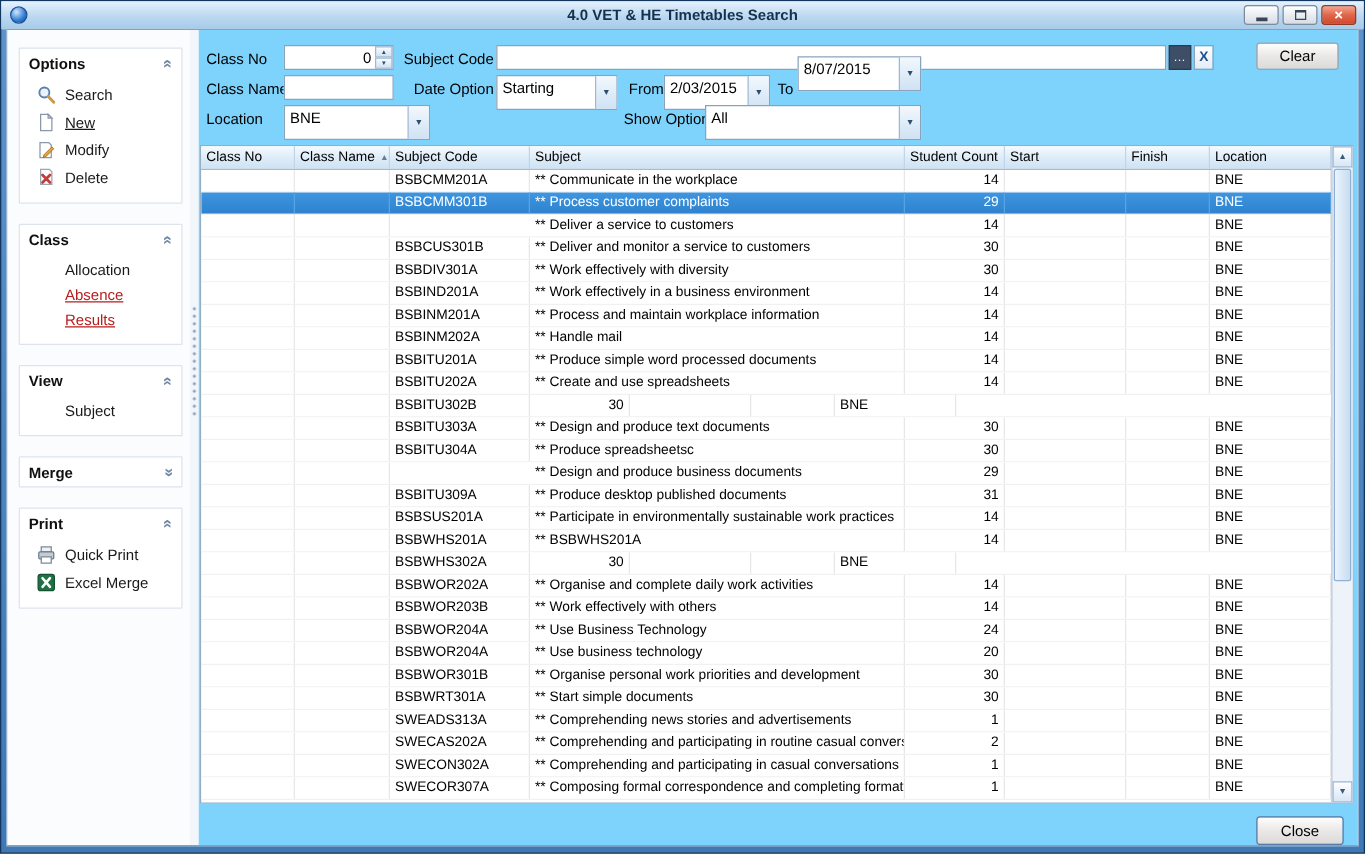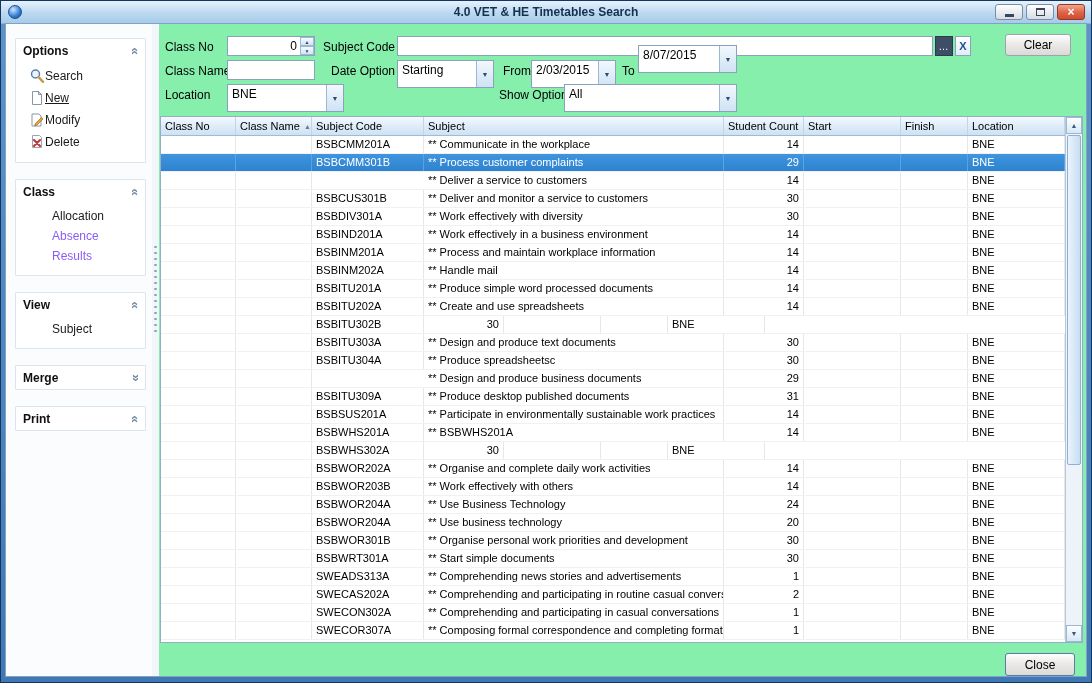--- a/index.html
+++ b/index.html
@@ -24,32 +24,32 @@
   
   .content{position:absolute;top:22px;left:4px;right:4px;bottom:5px;background:#fff;border:1px solid #7fa3c6;}
   
   .sidebar{position:absolute;top:0;left:0;bottom:0;width:146px;background:#fbfcfe;padding-top:14px;overflow:hidden;}
   .panel{margin:0 6px 16px 9px;background:#fff;border:1px solid #dde4ee;border-radius:1px;}
   .panel-header{display:flex;justify-content:space-between;align-items:center;padding:5px 7px 4px 7px;
     font-size:12px;font-weight:700;color:#101010;}
   .chev{color:#6e87a3;font-size:13px;display:inline-block;transform:rotate(90deg);line-height:10px;}
   .chev.down{transform:rotate(-90deg);}
   .panel-items{padding:3px 0 9px;}
-  .item{display:flex;align-items:center;padding:3px 6px 3px 13px;font-size:12px;color:#1a1a1a;}
+  .item{display:flex;align-items:center;gap:7px;padding:3px 6px 3px 13px;font-size:12px;color:#1a1a1a;}
   .item.noicon{padding-left:36px;}
-  .item.muted .lbl{color:#8b5cf6;}
+  .item.muted .lbl{color:#b91c1c;text-decoration:underline;}
   .item.underline .lbl{text-decoration:underline;}
   .ico{width:16px;height:16px;flex:0 0 16px;}
   .ico svg{width:16px;height:16px;display:block;}
   
   .splitter{position:absolute;left:146px;top:0;bottom:0;width:7px;background:#f2f5f9;}
   .grip{position:absolute;left:2px;top:220px;width:3px;height:90px;
     background-image:radial-gradient(circle,#8aa2bd 1px,transparent 1.4px);background-size:3px 6px;}
   
-  .main{position:absolute;left:153px;top:0;right:0;bottom:0;background:#86efac;}
+  .main{position:absolute;left:153px;top:0;right:0;bottom:0;background:#7dd3fc;}
   .flabel{position:absolute;font-size:12px;color:#000;white-space:nowrap;}
   .tbox{position:absolute;border:1px solid #89a3bd;background:#fff;font-size:12px;padding:0 3px;height:20px;
     font-family:"Liberation Sans",sans-serif;}
   .spin{position:absolute;border:1px solid #89a3bd;background:#fff;display:flex;align-items:stretch;}
   .spin .val{flex:1;font-size:12px;text-align:right;padding:2px 3px 0 3px;}
   .spin .btns{width:14px;display:flex;flex-direction:column;}
   .sbtn{flex:1;background:linear-gradient(#f7fbfe,#d2e3f3);border:1px solid #9db8d4;font-size:5px;
     display:flex;align-items:center;justify-content:center;color:#2c4d70;}
   .combo{position:absolute;border:1px solid #89a3bd;background:#fff;display:flex;align-items:stretch;height:28px;}
   .combo .val{flex:1;font-size:12px;padding:2px 4px 0 4px;white-space:nowrap;overflow:hidden;}
@@ -182,20 +182,41 @@
           <div class="panel-header">
             <span>Merge</span>
             <span class="chev down">«</span>
           </div>
         </div>
         <div class="panel">
           <div class="panel-header">
             <span>Print</span>
             <span class="chev">«</span>
           </div>
+          <div class="panel-items">
+            <div class="item">
+              <span class="ico">
+                <svg viewBox="0 0 16 16">
+                  <rect x="4" y="1.5" width="8" height="4" fill="#eef2f6" stroke="#7c8894"></rect>
+                  <rect x="2" y="5.5" width="12" height="5.5" rx="1" fill="#c3ccd6" stroke="#6d7a88"></rect>
+                  <rect x="4" y="9.5" width="8" height="5" fill="#fff" stroke="#7c8894"></rect>
+                </svg>
+              </span>
+              <span class="lbl">Quick Print</span>
+            </div>
+            <div class="item">
+              <span class="ico">
+                <svg viewBox="0 0 16 16">
+                  <rect x="1.5" y="1.5" width="13" height="13" rx="2" fill="#1f7145" stroke="#135231"></rect>
+                  <path d="M5 4.5 11 11.5M11 4.5 5 11.5" stroke="#fff" stroke-width="2" stroke-linecap="round"></path>
+                </svg>
+              </span>
+              <span class="lbl">Excel Merge</span>
+            </div>
+          </div>
         </div>
       </div>
     <div class="splitter">
         <div class="grip"></div>
       </div>
 
     <div class="main">
 
       <span class="flabel" style="left:6px;top:16px">Class No</span>
       <div class="spin" style="left:68px;top:12px;width:88px;height:20px">

